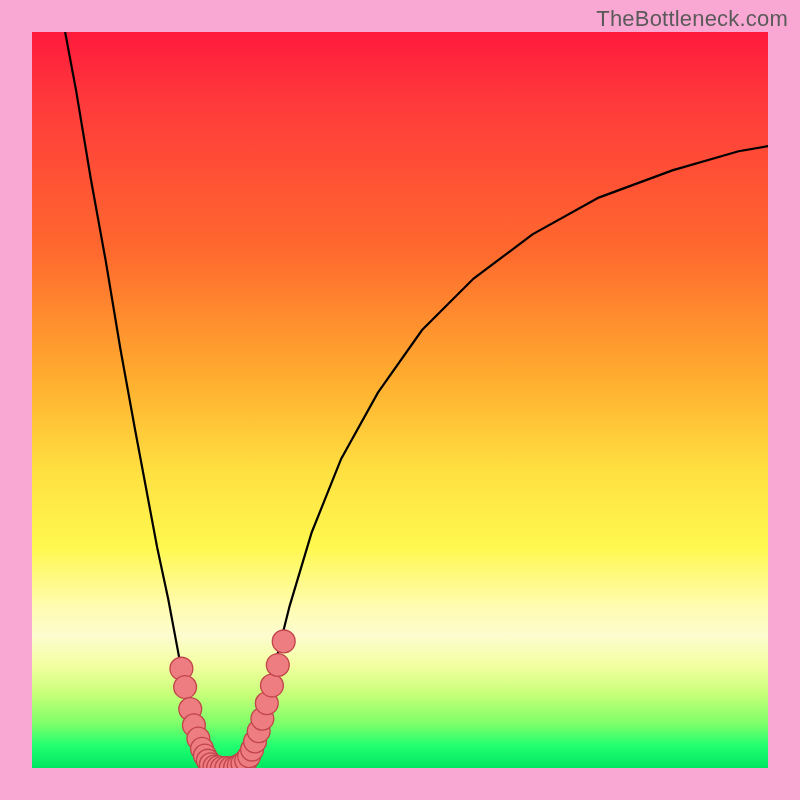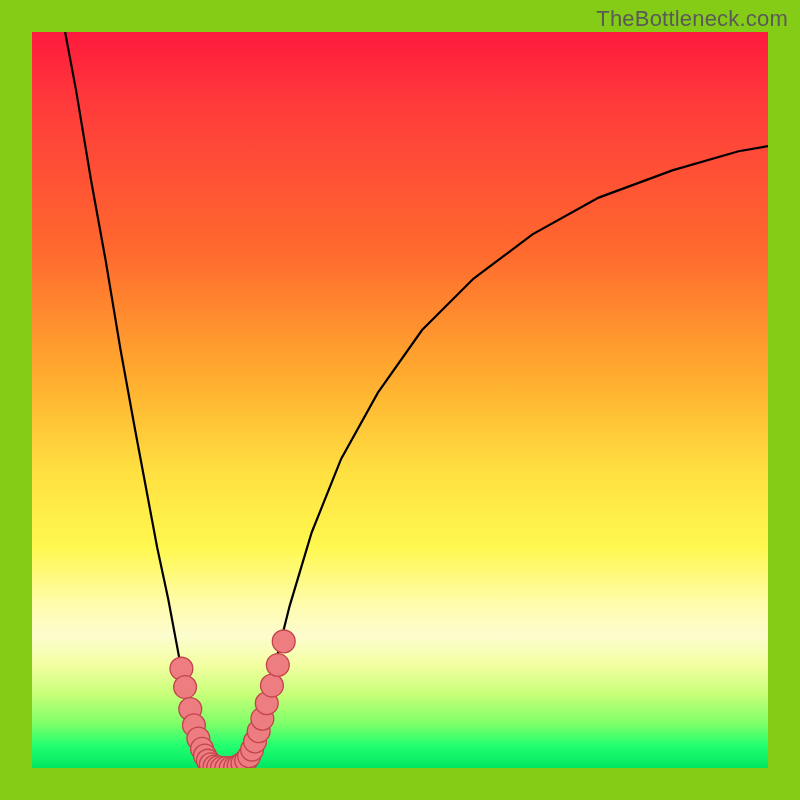--- a/index.html
+++ b/index.html
@@ -8,21 +8,21 @@
     width: 800px;
     height: 800px;
     overflow: hidden;
     background: #000;
     font-family: Arial, Helvetica, sans-serif;
   }
   .frame {
     position: relative;
     width: 800px;
     height: 800px;
-    background: #84cc16;
+    background: #f9a8d4;
   }
   .plot-area {
     position: absolute;
     left: 32px;
     top: 32px;
     width: 736px;
     height: 736px;
     background: linear-gradient(
       to bottom,
       #ff1a3d 0%,

